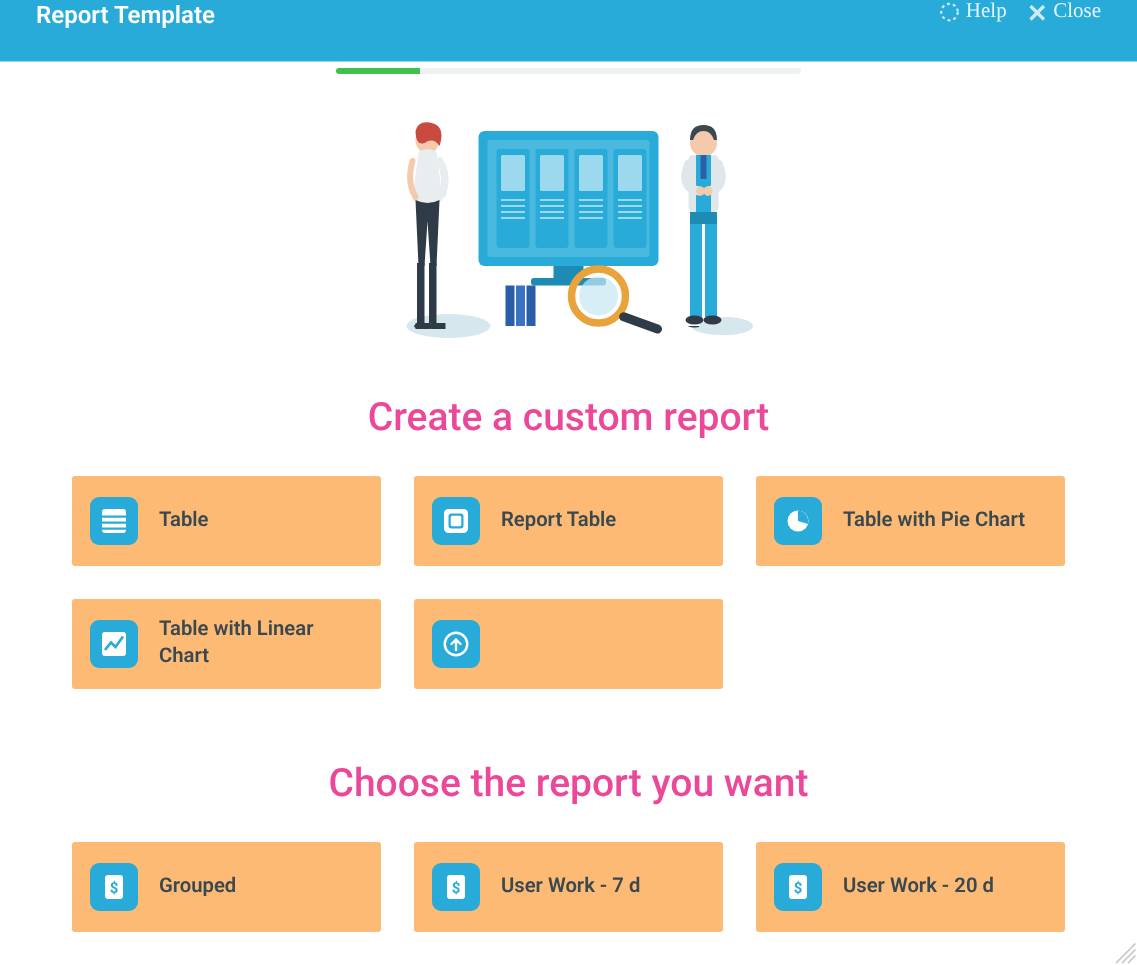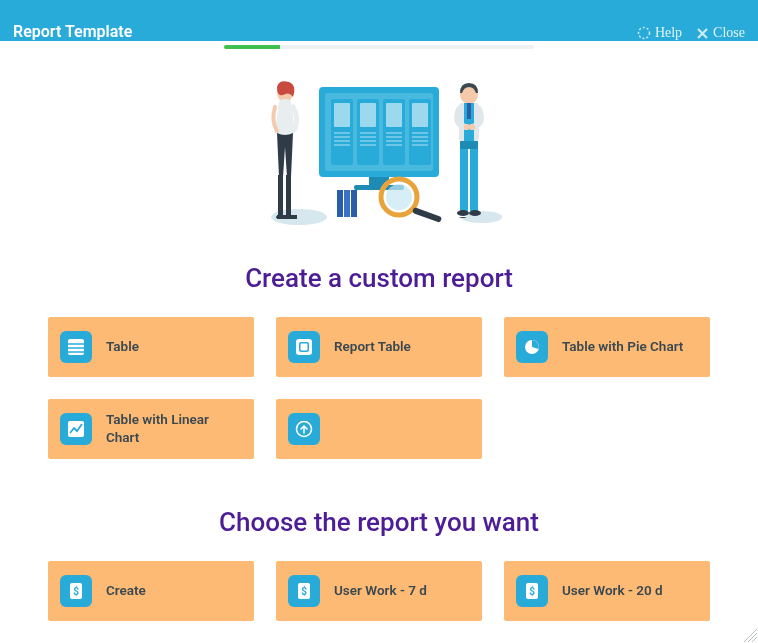--- a/index.html
+++ b/index.html
@@ -8,23 +8,23 @@
     background: #fff;
     width: 758px;
     height: 643px;
     overflow: hidden;
     position: relative;
   }
   .header {
     background: #29abd9;
     height: 41px;
     display: flex;
-    align-items: flex-end;
+    align-items: flex-start;
     justify-content: space-between;
-    padding: 0 13px;
+    padding: 0 24px;
     color: #fff;
   }
   .header-title {
     font-weight: 600;
     font-size: 16px;
   }
   .header-actions {
     display: flex;
     gap: 14px;
     align-items: center;
@@ -65,21 +65,21 @@
     background: #3fc04f;
   }
   .hero {
     display: flex;
     justify-content: center;
     margin-top: 28px;
   }
   .section-title {
     text-align: center;
     font-size: 26px;
-    color: #4c1d95;
+    color: #ec4899;
     font-weight: 500;
     margin-top: 36px;
   }
   .card-grid {
     display: grid;
     grid-template-columns: repeat(3, 206px);
     gap: 22px;
     justify-content: center;
     margin-top: 24px;
     padding: 0 36px;
@@ -333,21 +333,21 @@
     <h2 class="section-title" style="margin-top:48px">Choose the report you want</h2>
 
     <div class="card-grid">
       <div class="card">
         <div class="card-icon">
           <svg width="18" height="18" viewBox="0 0 18 18">
               <rect x="3" y="1" width="12" height="16" rx="2" fill="#fff"></rect>
               <text x="9" y="13" text-anchor="middle" font-size="10" font-weight="700" fill="#29abd9">$</text>
             </svg>
         </div>
-        <div class="card-label">Create</div>
+        <div class="card-label">Grouped</div>
       </div>
       <div class="card">
         <div class="card-icon">
           <svg width="18" height="18" viewBox="0 0 18 18">
               <rect x="3" y="1" width="12" height="16" rx="2" fill="#fff"></rect>
               <text x="9" y="13" text-anchor="middle" font-size="10" font-weight="700" fill="#29abd9">$</text>
             </svg>
         </div>
         <div class="card-label">User Work - 7 d</div>
       </div>

